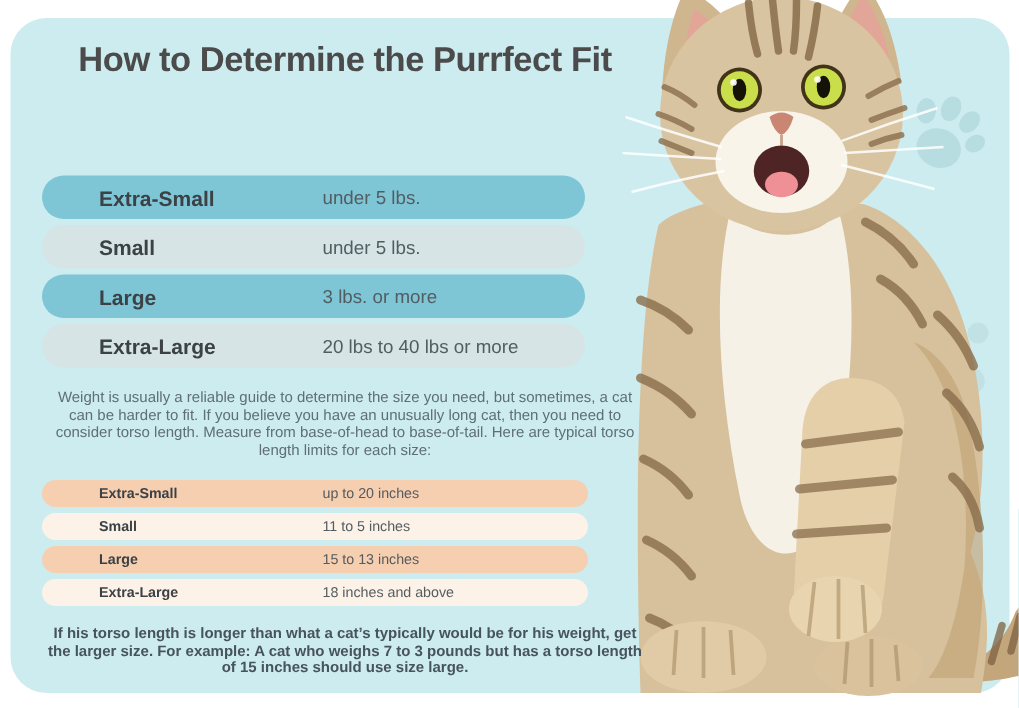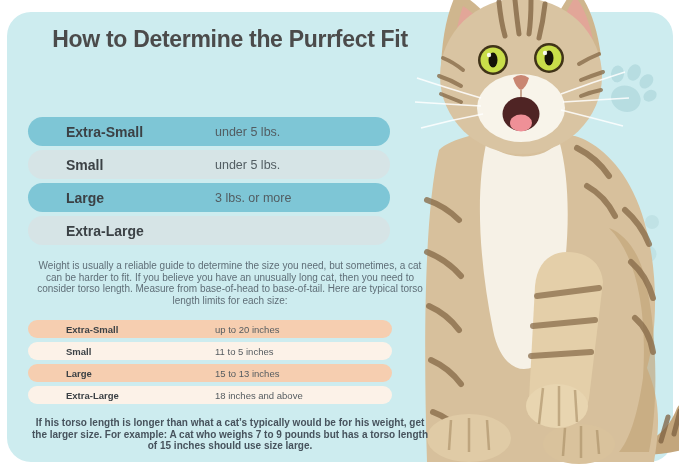--- a/index.html
+++ b/index.html
@@ -181,20 +181,21 @@
       <div class="row">
         <span class="lab">Small</span>
         <span class="val">under 5 lbs.</span>
       </div>
       <div class="row">
         <span class="lab">Large</span>
         <span class="val">3 lbs. or more</span>
       </div>
       <div class="row">
         <span class="lab">Extra-Large</span>
+        <span class="val">20 lbs to 40 lbs or more</span>
       </div>
     </div>
 
     <p class="para torso">Weight is usually a reliable guide to determine the size you need, but sometimes, a cat
 can be harder to fit. If you believe you have an unusually long cat, then you need to
 consider torso length. Measure from base-of-head to base-of-tail. Here are typical torso
 length limits for each size:</p>
 
     <div class="sizetable torsos">
       <div class="row">
@@ -209,17 +210,17 @@
         <span class="lab">Large</span>
         <span class="val">15 to 13 inches</span>
       </div>
       <div class="row">
         <span class="lab">Extra-Large</span>
         <span class="val">18 inches and above</span>
       </div>
     </div>
 
     <p class="para note">If his torso length is longer than what a cat’s typically would be for his weight, get
-the larger size. For example: A cat who weighs 7 to 9 pounds but has a torso length
+the larger size. For example: A cat who weighs 7 to 3 pounds but has a torso length
 of 15 inches should use size large.</p>
   </div>
 
 </div>
 
 </body></html>

